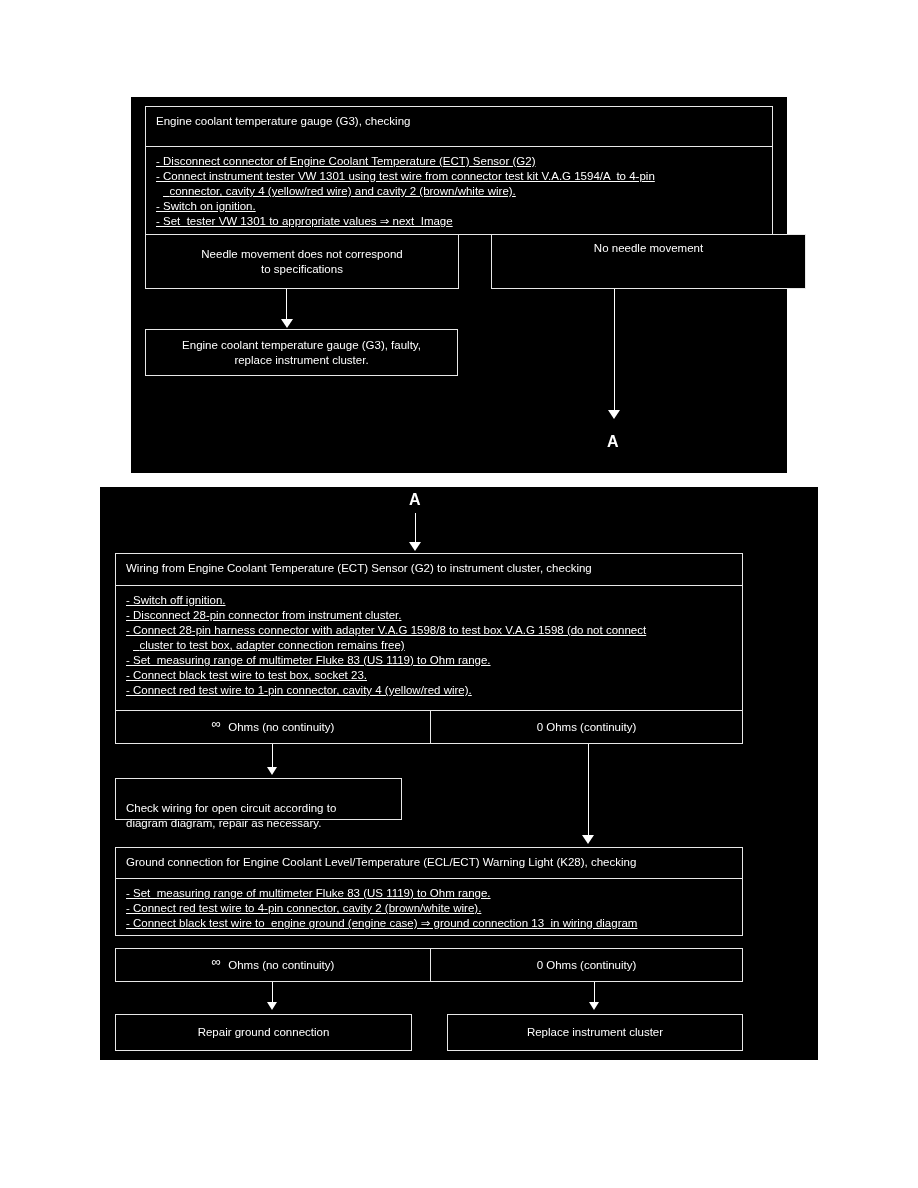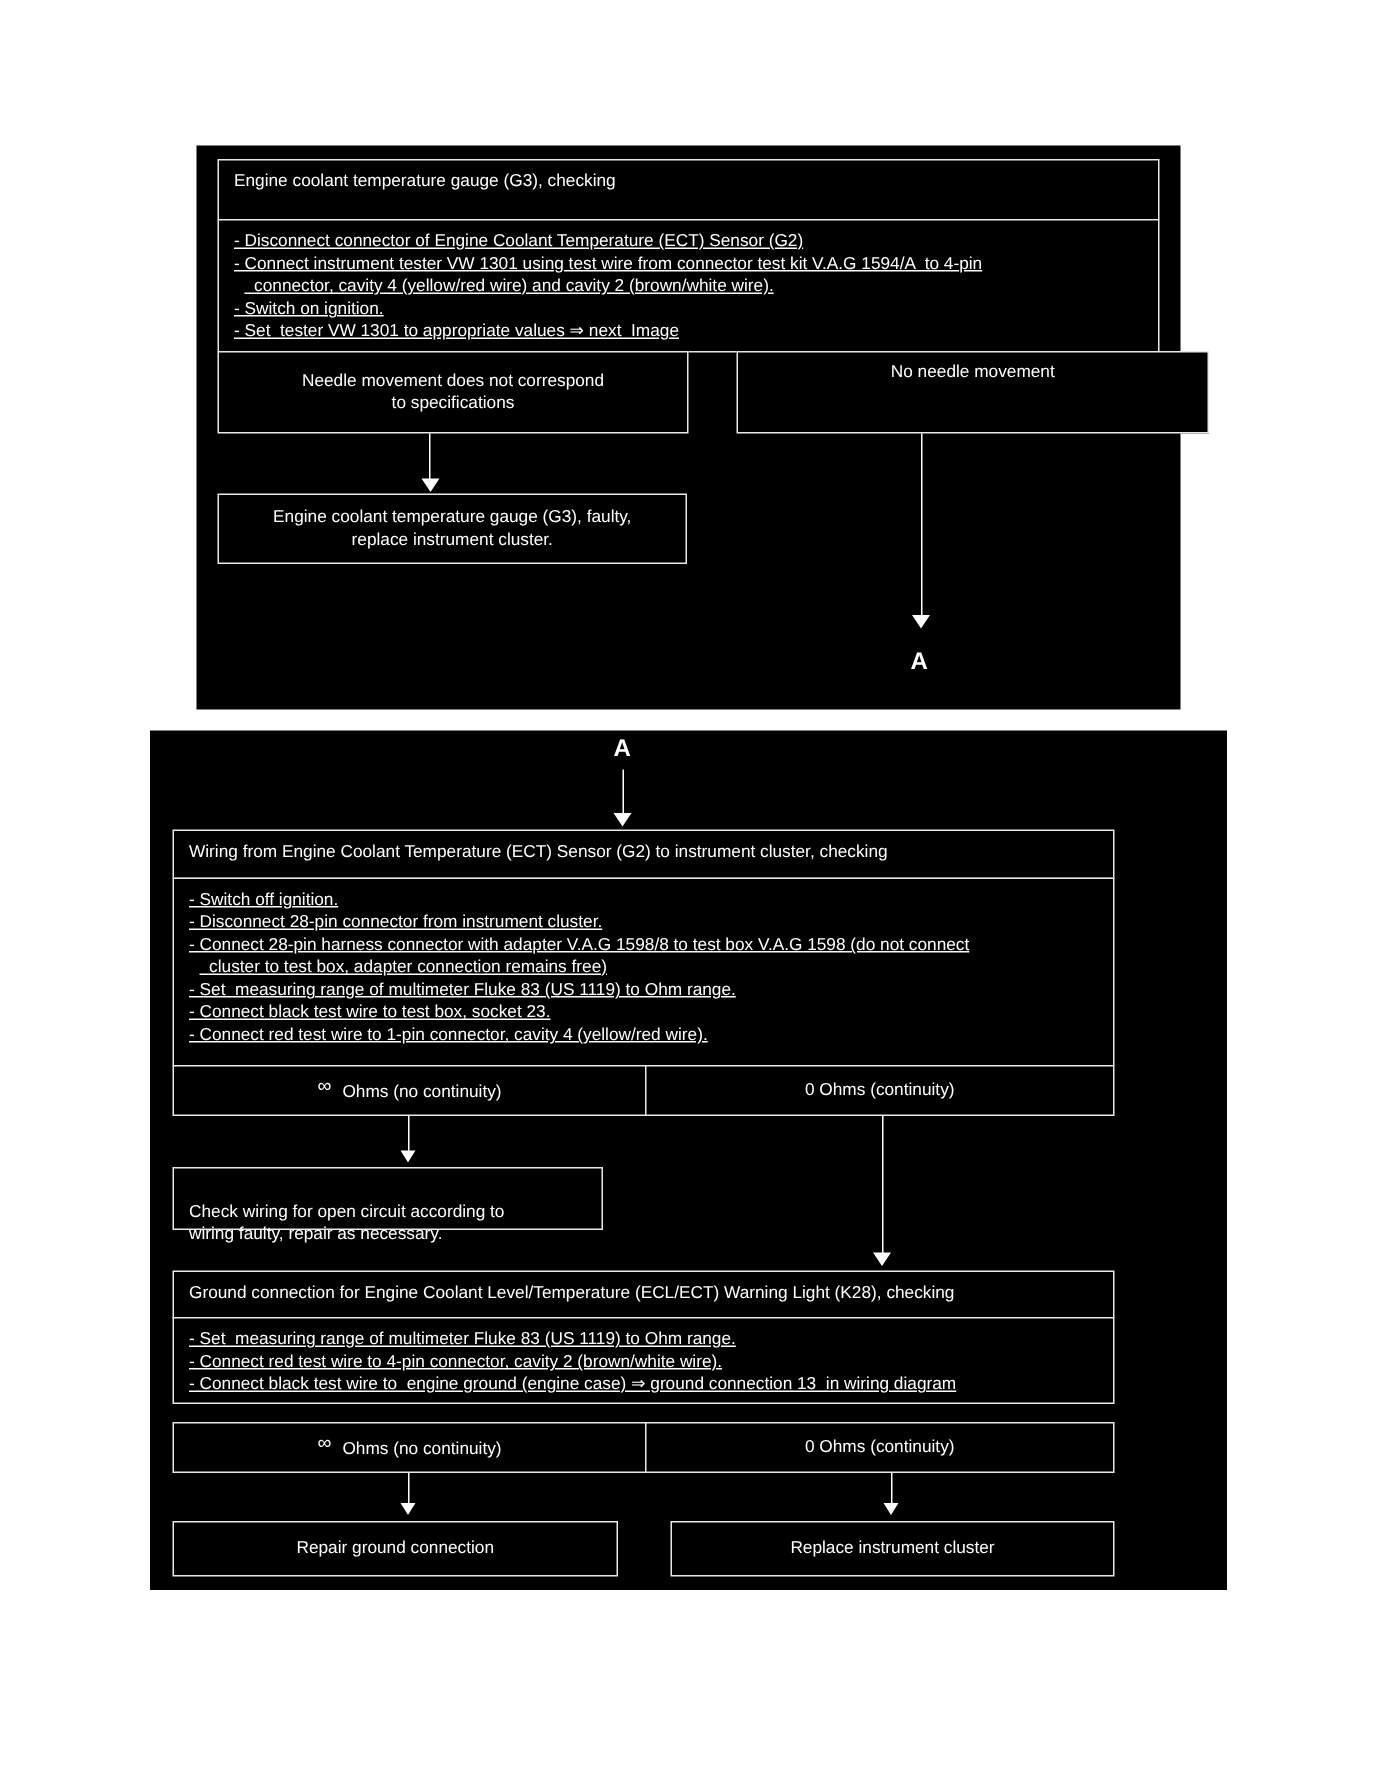--- a/index.html
+++ b/index.html
@@ -170,21 +170,21 @@
   </div>
   <div class="node center" style="left:330px; top:223px; width:313px; height:34px;">
     <span>0 Ohms (continuity)</span>
   </div>
 
   <div class="vline" style="left:172px; top:257px; height:28px;"></div>
   <div class="arrowhead small" style="left:167px; top:280px;"></div>
 
   <div class="node pad-left" style="left:15px; top:291px; width:287px; height:42px; white-space:pre-line;">
     <span>Check wiring for open circuit  according to
-wiring faulty, repair as  necessary.</span>
+diagram diagram, repair as  necessary.</span>
   </div>
 
   <div class="vline" style="left:488px; top:257px; height:95px;"></div>
   <div class="arrowhead" style="left:482px; top:348px;"></div>
 
   <div class="node pad-left title-bar" style="left:15px; top:360px; width:628px; height:32px;">
     <span>Ground connection  for Engine Coolant Level/Temperature (ECL/ECT) Warning Light (K28), checking</span>
   </div>
 
   <div class="node pad-left" style="left:15px; top:391px; width:628px; height:58px;">

